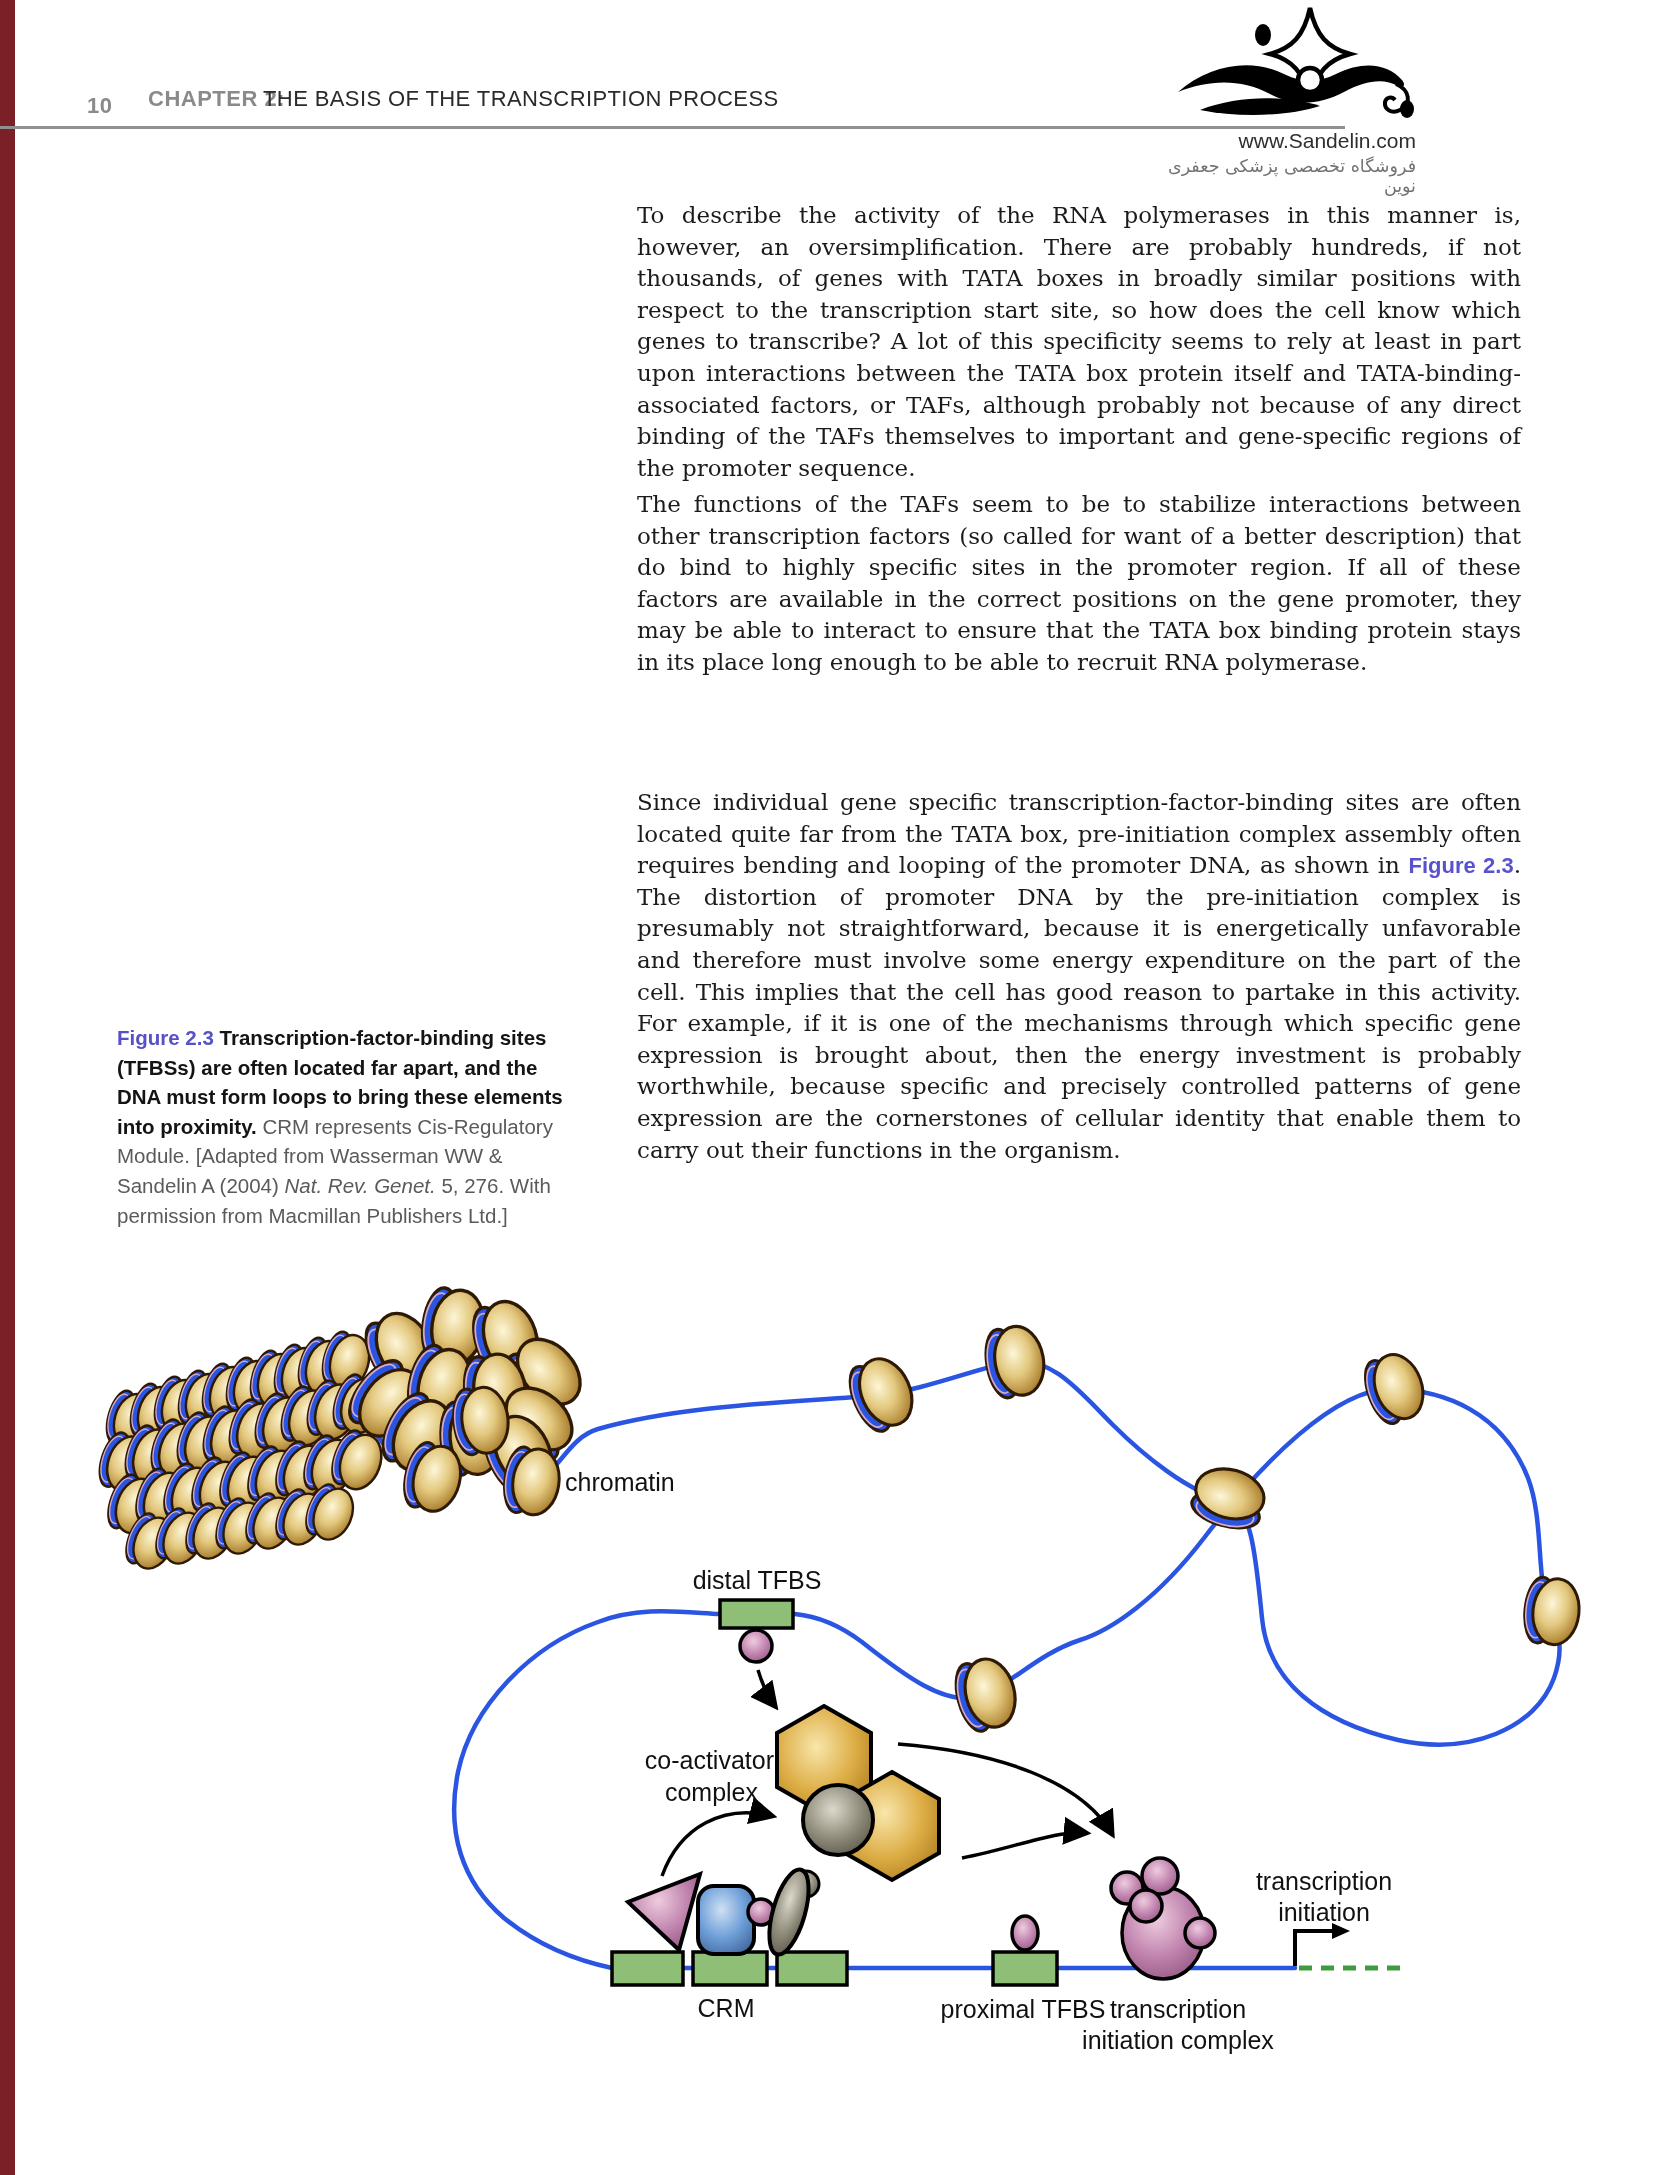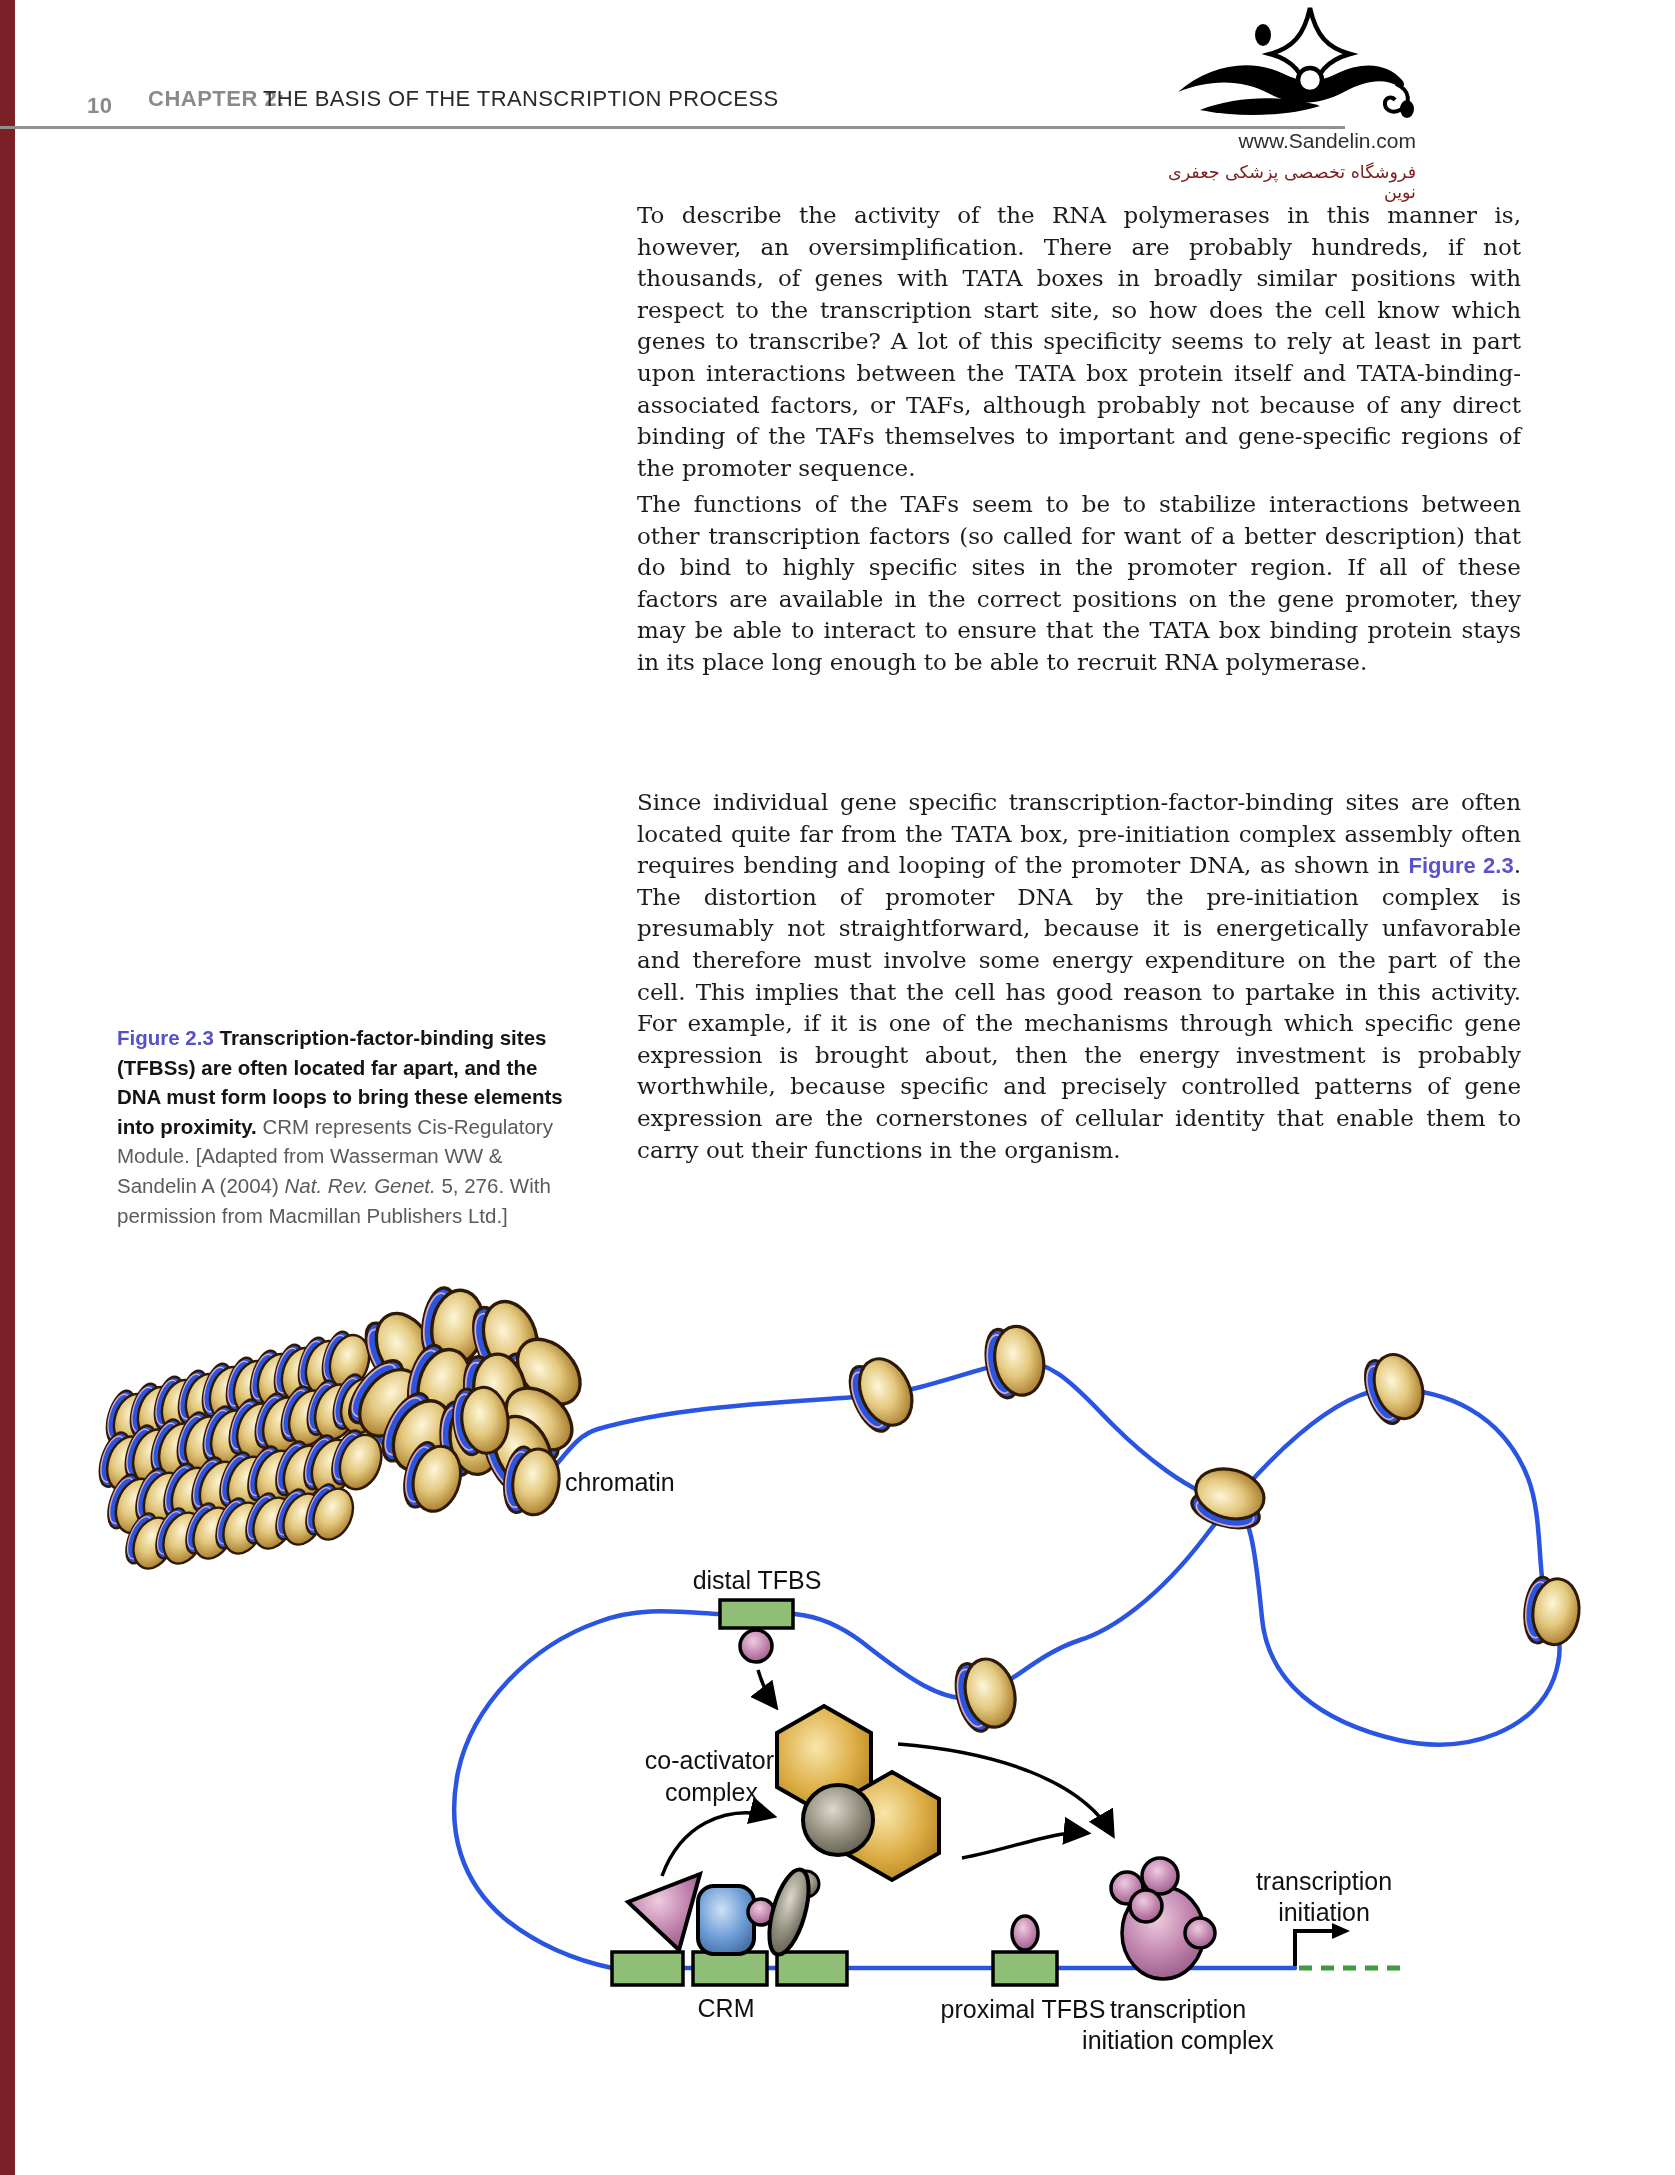--- a/index.html
+++ b/index.html
@@ -5,22 +5,22 @@
   html,body{margin:0;padding:0;background:#ffffff;}
   .page{position:relative;width:1675px;height:2175px;background:#fff;overflow:hidden;
         font-family:"Liberation Sans",sans-serif;padding-left:8px;}
   .edge-bar{position:absolute;left:0;top:0;width:15px;height:2175px;background:#7a2026;}
   
   .hdr-num{position:absolute;left:87px;top:93px;font-size:22px;font-weight:bold;color:#8a8a8a;letter-spacing:.5px;}
   .hdr-chap{position:absolute;left:148px;top:86px;font-size:22px;font-weight:bold;color:#8a8a8a;letter-spacing:.5px;}
   .hdr-title{position:absolute;left:263px;top:86px;font-size:22px;color:#2a2a2a;letter-spacing:.4px;}
   .hdr-rule{position:absolute;left:0;top:126px;width:1345px;height:3px;background:#909090;}
   .site-url{position:absolute;left:1190px;width:226px;top:129px;text-align:right;font-size:21px;color:#2e2e2e;}
-  .site-fa{position:absolute;left:1150px;width:266px;top:162px;text-align:right;direction:rtl;
-           font-size:17.5px;color:#7f1d1d;font-family:"DejaVu Sans",sans-serif;}
+  .site-fa{position:absolute;left:1150px;width:266px;top:156px;text-align:right;direction:rtl;
+           font-size:17.5px;color:#737373;font-family:"DejaVu Sans",sans-serif;}
   
   .bodytext{position:absolute;left:637px;width:884px;text-align:justify;
             font-family:"DejaVu Serif","Liberation Serif",serif;font-size:23px;line-height:31.6px;color:#1b1b1b;}
   .p1{top:200px;} .p2{top:489px;} .p3{top:787px;} .p4{top:1155px;}
   .sec-heading{position:absolute;left:637px;top:722px;font-size:30px;font-weight:bold;color:#2e50d0;
                font-family:"Liberation Sans",sans-serif;letter-spacing:.3px;white-space:nowrap;}
   .sec-num{margin-right:28px;}
   .figref{color:#5952cc;font-weight:bold;font-family:"Liberation Sans",sans-serif;font-size:22px;}
   
   .caption{position:absolute;left:117px;top:1023px;width:455px;font-size:20.5px;line-height:29.6px;color:#5a5a5a;}

